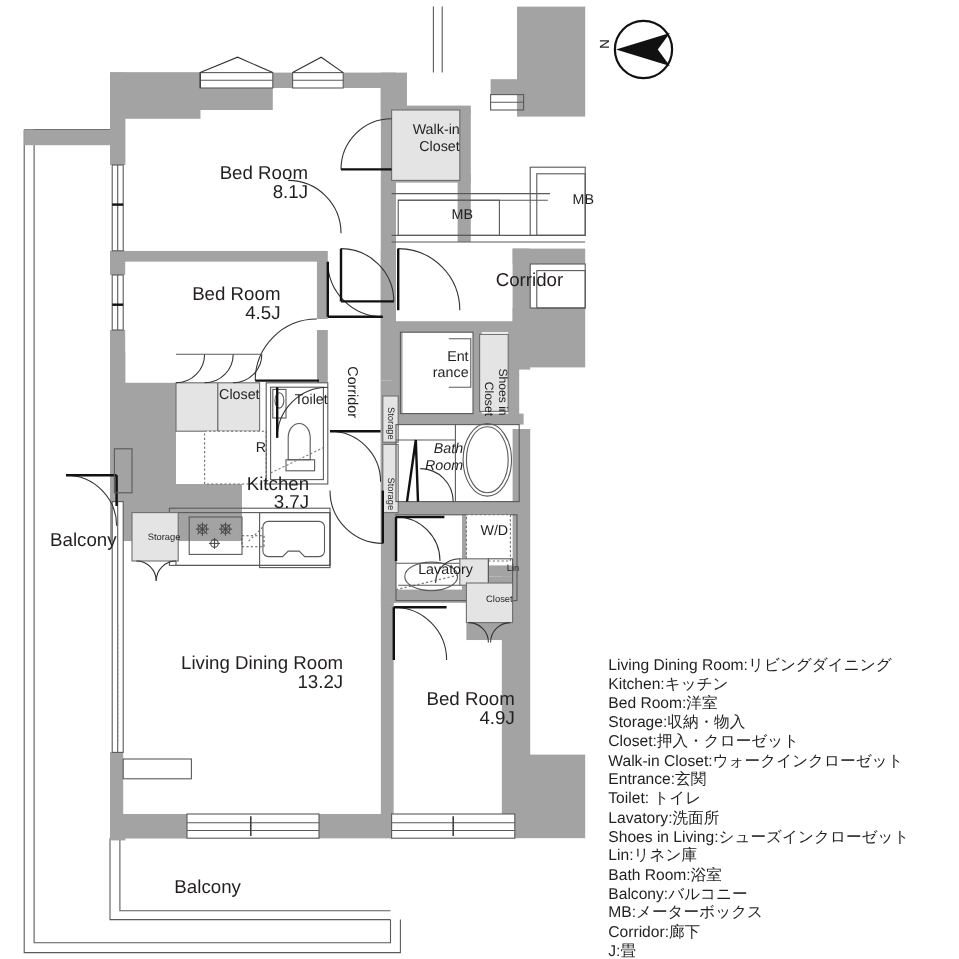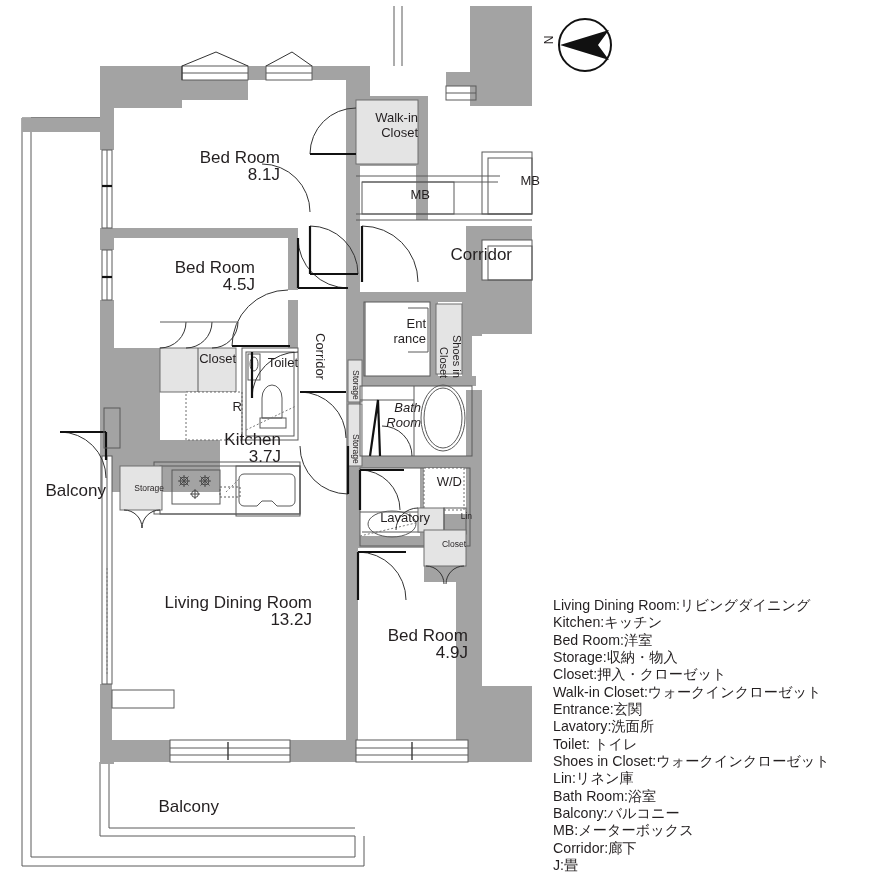--- a/index.html
+++ b/index.html
@@ -495,23 +495,23 @@
   <div class="compass-n" style="left:545px;top:33px;"><span>N</span></div>
 
   <div id="legend">
     <div>Living Dining Room:リビングダイニング</div>
     <div>Kitchen:キッチン</div>
     <div>Bed Room:洋室</div>
     <div>Storage:収納・物入</div>
     <div>Closet:押入・クローゼット</div>
     <div>Walk-in Closet:ウォークインクローゼット</div>
     <div>Entrance:玄関</div>
+    <div>Toilet: トイレ</div>
     <div>Lavatory:洗面所</div>
-    <div>Toilet: トイレ</div>
-    <div>Shoes in Closet:ウォークインクローゼット</div>
+    <div>Shoes in Living:シューズインクローゼット</div>
     <div>Lin:リネン庫</div>
     <div>Bath Room:浴室</div>
     <div>Balcony:バルコニー</div>
     <div>MB:メーターボックス</div>
     <div>Corridor:廊下</div>
     <div>J:畳</div>
   </div>
 
 </div>
 

